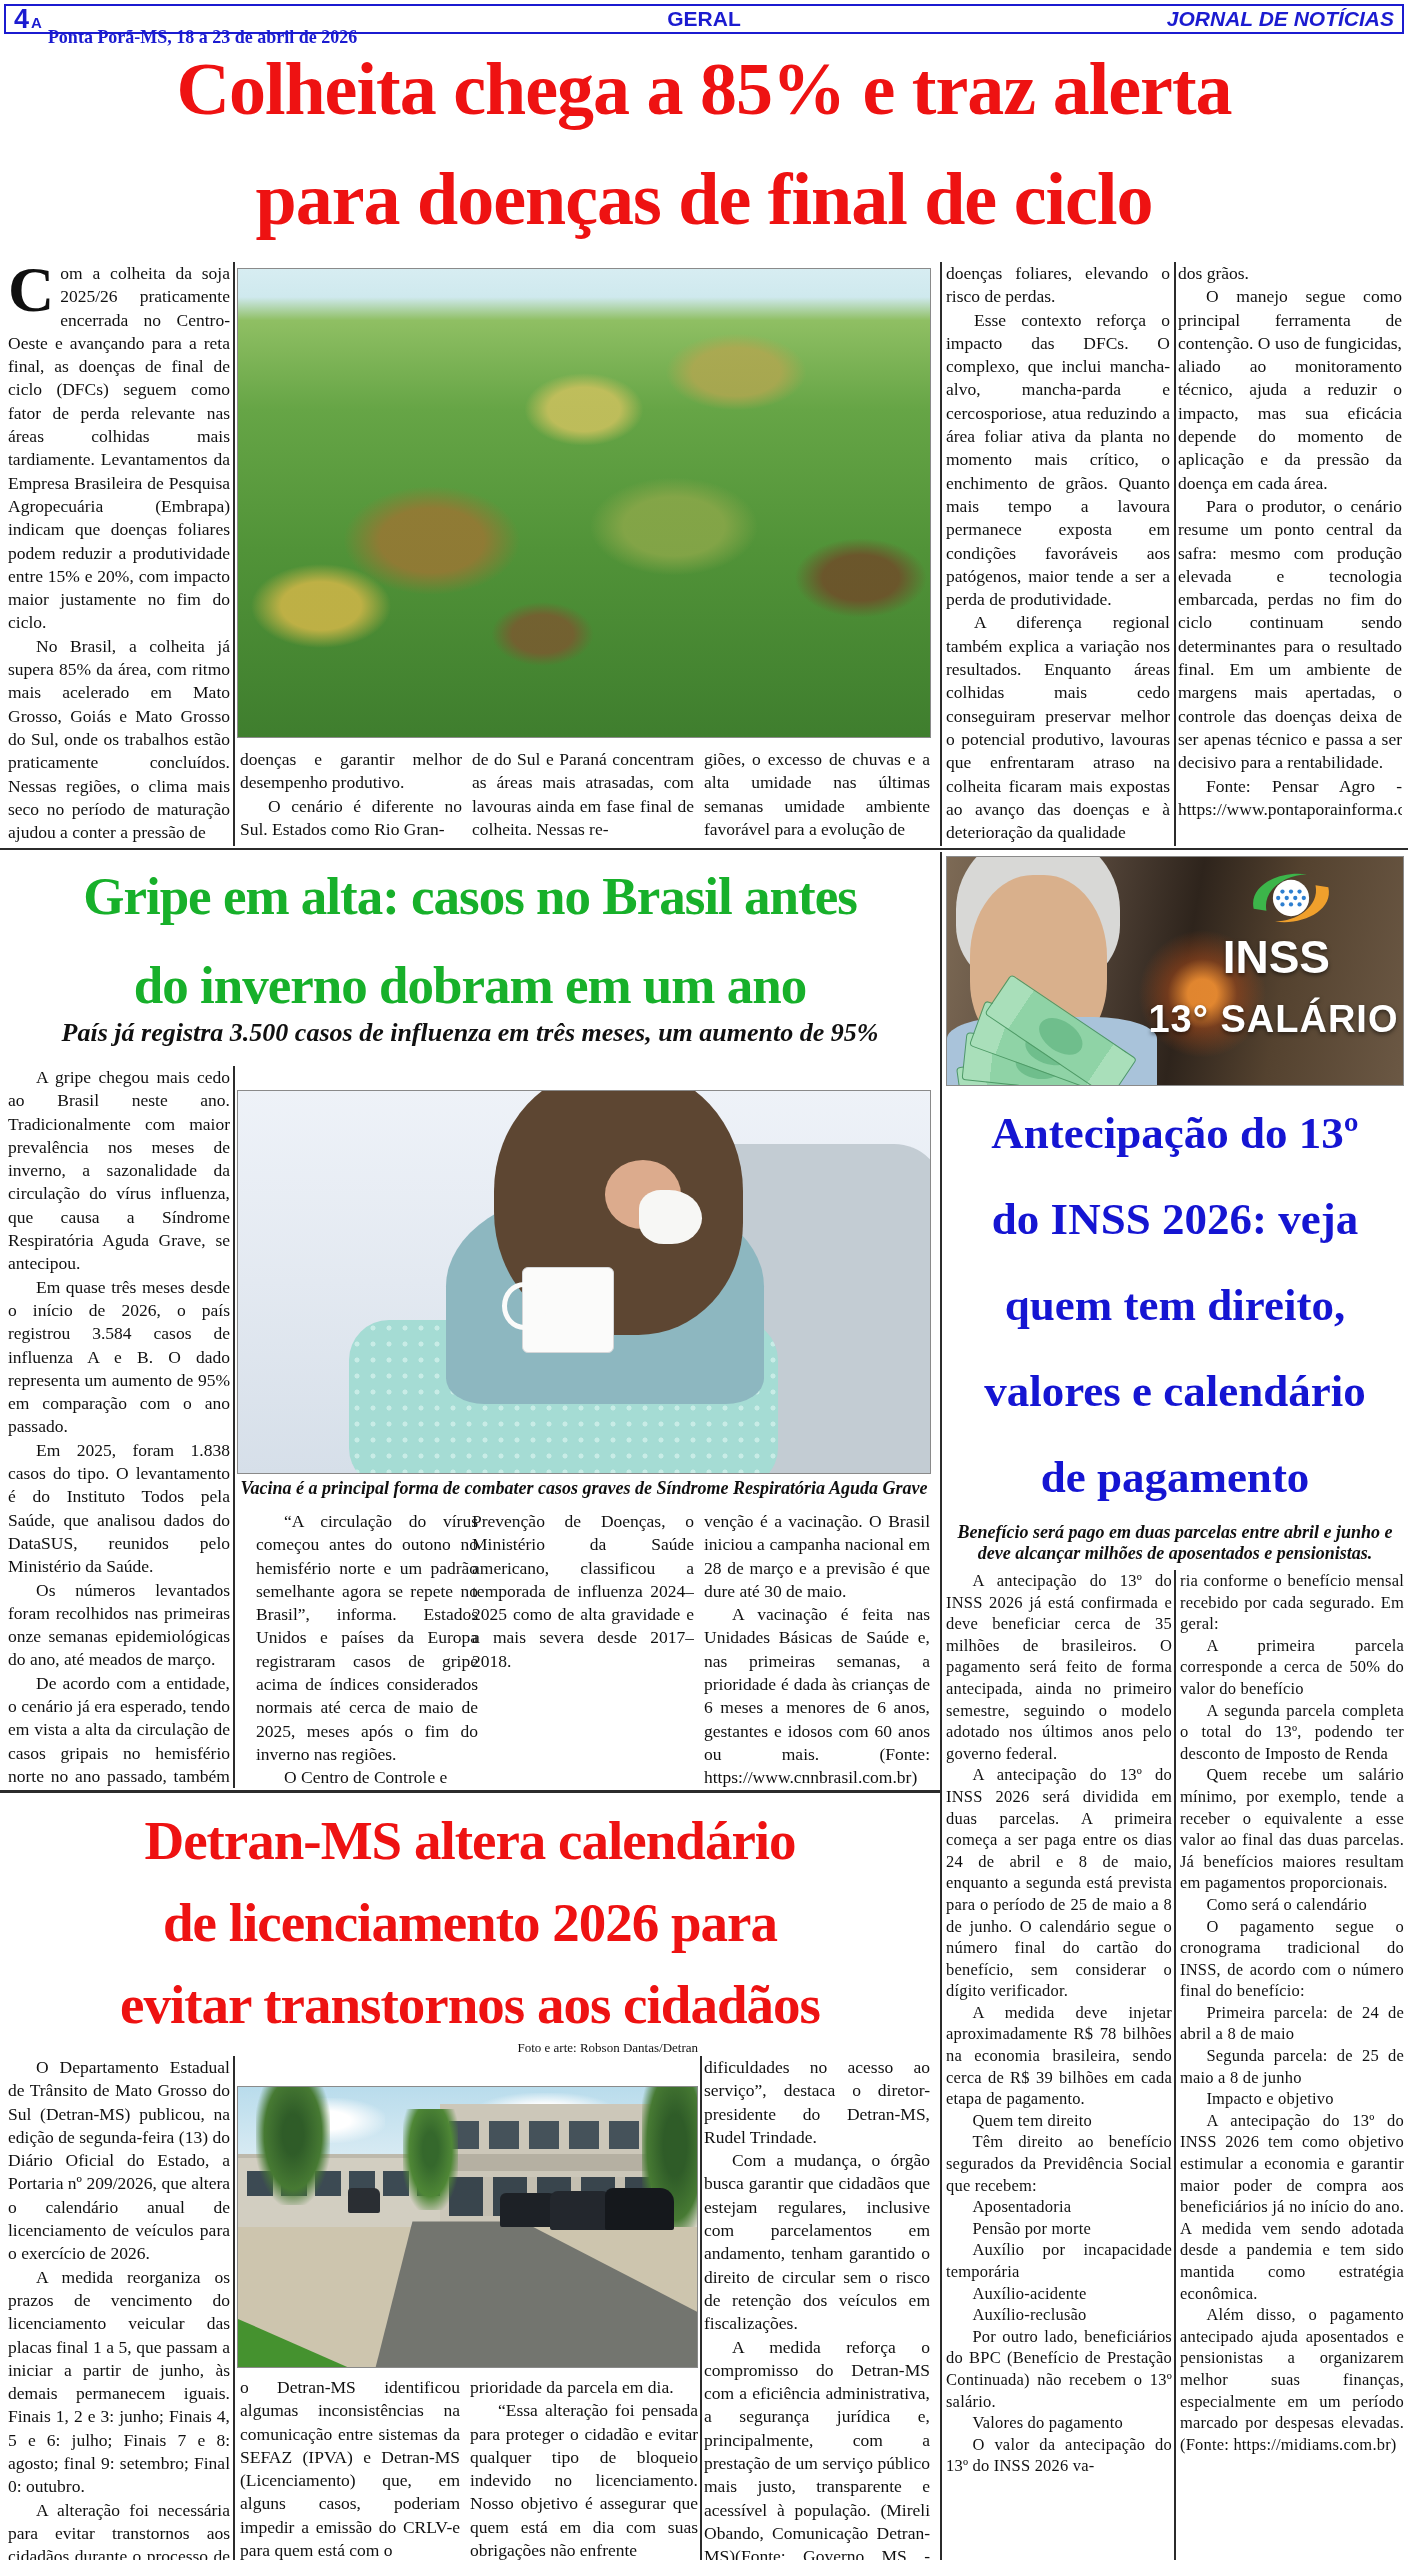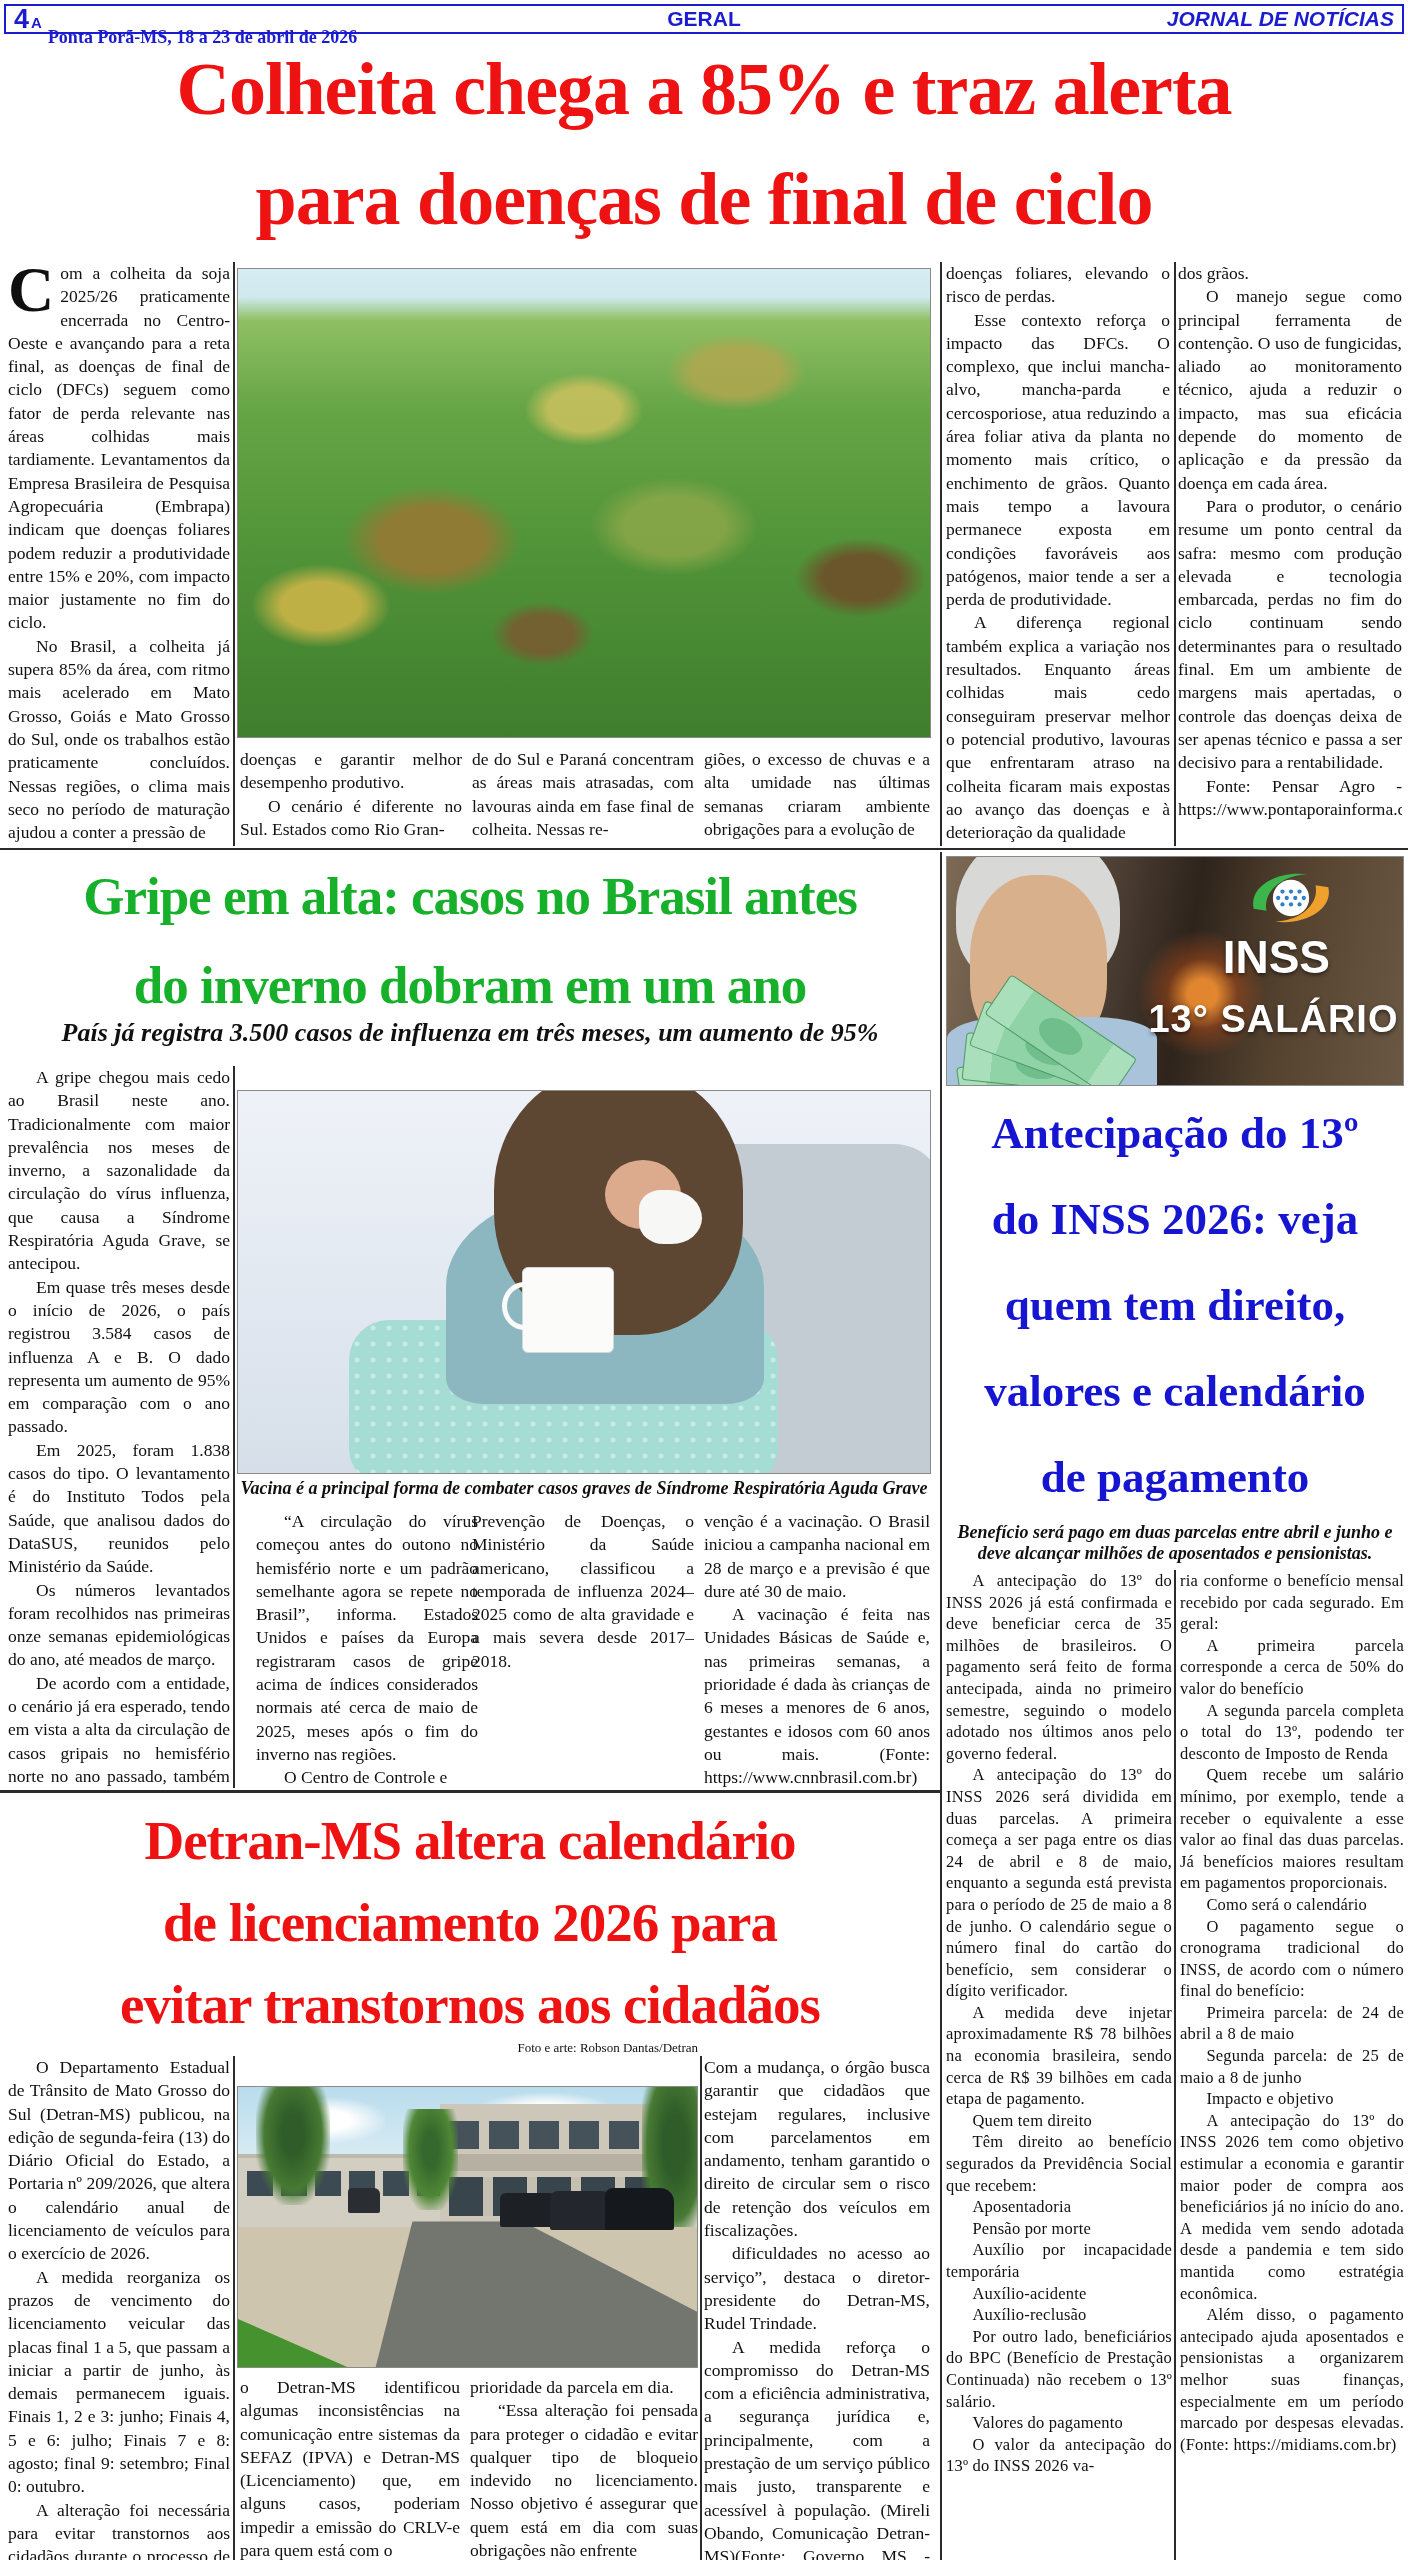--- a/index.html
+++ b/index.html
@@ -90,21 +90,21 @@
 <div class="abs photo ph-soy" style="left:237px;top:268px;width:694px;height:470px;"></div>
 
 <div class="abs bodycol cont" style="left:240px;top:748px;width:222px;height:98px;">
     <p>doenças e garantir melhor desempenho produtivo.</p>
     <p>O cenário é diferente no Sul. Estados como Rio Gran-</p>
   </div>
 <div class="abs bodycol cont" style="left:472px;top:748px;width:222px;height:98px;">
     <p>de do Sul e Paraná concentram as áreas mais atrasadas, com lavouras ainda em fase final de colheita. Nessas re-</p>
   </div>
 <div class="abs bodycol cont" style="left:704px;top:748px;width:226px;height:98px;">
-    <p>giões, o excesso de chuvas e a alta umidade nas últimas semanas criaram ambiente obrigações para a evolução de</p>
+    <p>giões, o excesso de chuvas e a alta umidade nas últimas semanas umidade ambiente favorável para a evolução de</p>
   </div>
 <div class="abs bodycol cont" style="left:946px;top:262px;width:224px;height:584px;">
     <p>doenças foliares, elevando o risco de perdas.</p>
     <p>Esse contexto reforça o impacto das DFCs. O complexo, que inclui mancha-alvo, mancha-parda e cercosporiose, atua reduzindo a área foliar ativa da planta no momento mais crítico, o enchimento de grãos. Quanto mais tempo a lavoura permanece exposta em condições favoráveis aos patógenos, maior tende a ser a perda de produtividade.</p>
     <p>A diferença regional também explica a variação nos resultados. Enquanto áreas colhidas mais cedo conseguiram preservar melhor o potencial produtivo, lavouras que enfrentaram atraso na colheita ficaram mais expostas ao avanço das doenças e à deterioração da qualidade</p>
   </div>
 <div class="abs bodycol cont" style="left:1178px;top:262px;width:224px;height:584px;">
     <p>dos grãos.</p>
     <p>O manejo segue como principal ferramenta de contenção. O uso de fungicidas, aliado ao monitoramento técnico, ajuda a reduzir o impacto, mas sua eficácia depende do momento de aplicação e da pressão da doença em cada área.</p>
     <p>Para o produtor, o cenário resume um ponto central da safra: mesmo com produção elevada e tecnologia embarcada, perdas no fim do ciclo continuam sendo determinantes para o resultado final. Em um ambiente de margens mais apertadas, o controle das doenças deixa de ser apenas técnico e passa a ser decisivo para a rentabilidade.</p>
@@ -267,19 +267,19 @@
 </div>
 
 <div class="abs bodycol cont" style="left:240px;top:2376px;width:220px;height:184px;">
     <p>o Detran-MS identificou algumas inconsistências na comunicação entre sistemas da SEFAZ (IPVA) e Detran-MS (Licenciamento) que, em alguns casos, poderiam impedir a emissão do CRLV-e para quem está com o</p>
   </div>
 <div class="abs bodycol cont" style="left:470px;top:2376px;width:228px;height:184px;">
     <p>prioridade da parcela em dia.</p>
     <p>“Essa alteração foi pensada para proteger o cidadão e evitar qualquer tipo de bloqueio indevido no licenciamento. Nosso objetivo é assegurar que quem está em dia com suas obrigações não enfrente</p>
   </div>
 <div class="abs bodycol cont" style="left:704px;top:2056px;width:226px;height:504px;">
+    <p>dificuldades no acesso ao serviço”, destaca o diretor-presidente do Detran-MS, Rudel Trindade.</p>
     <p>Com a mudança, o órgão busca garantir que cidadãos que estejam regulares, inclusive com parcelamentos em andamento, tenham garantido o direito de circular sem o risco de retenção dos veículos em fiscalizações.</p>
-    <p>dificuldades no acesso ao serviço”, destaca o diretor-presidente do Detran-MS, Rudel Trindade.</p>
     <p>A medida reforça o compromisso do Detran-MS com a eficiência administrativa, a segurança jurídica e, principalmente, com a prestação de um serviço público mais justo, transparente e acessível à população. (Mireli Obando, Comunicação Detran-MS)(Fonte: Governo MS - https://www.pontaporainforma.com.br)</p>
   </div>
 
 <div class="abs vrule" style="left:233px;top:2056px;height:504px;"></div>
 <div class="abs vrule" style="left:700px;top:2056px;height:504px;"></div>
 
 </body></html>

